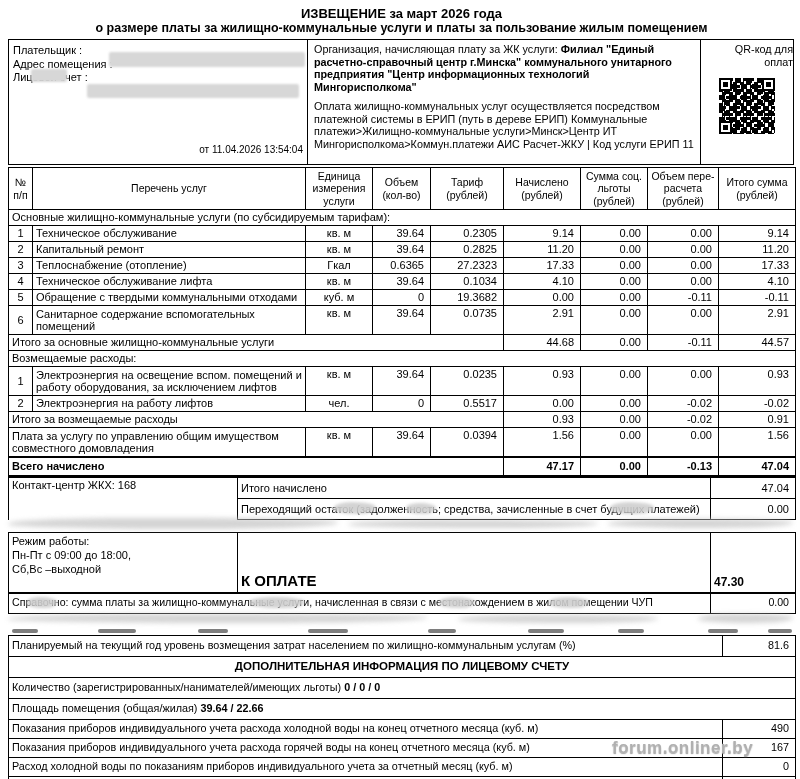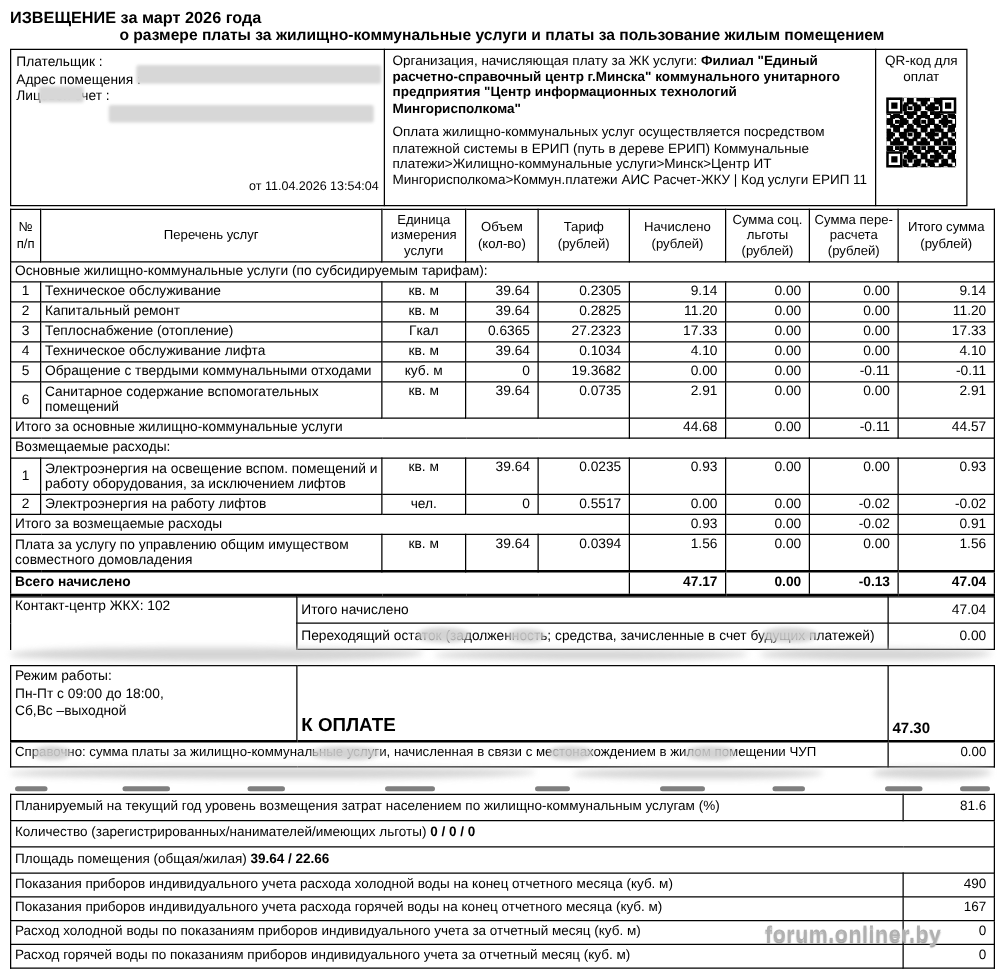--- a/index.html
+++ b/index.html
@@ -1,28 +1,28 @@
 <!DOCTYPE html>
 <html><head>
 <meta charset="utf-8">
 <style>
   html,body{margin:0;padding:0;background:#fff;}
   body{width:800px;height:779px;overflow:hidden;font-family:"Liberation Sans",sans-serif;color:#000;}
   .page{position:relative;width:800px;height:779px;background:#fff;}
   .content{position:absolute;left:8px;top:0;width:787px;}
-  .title1{margin-top:6px;text-align:left;font-weight:bold;font-size:13px;line-height:15px;}
+  .title1{margin-top:6px;text-align:center;font-weight:bold;font-size:13px;line-height:15px;}
   .title2{text-align:center;font-weight:bold;font-size:12.5px;line-height:15px;margin-bottom:3px;}
   
   .hboxes{display:flex;width:787px;height:126px;margin-top:2px;}
   .box{border:1px solid #000;box-sizing:border-box;background:#fff;}
   .box-payer{width:300px;position:relative;padding:4px 4px 2px 4px;font-size:11px;line-height:13.5px;}
   .box-org{width:394px;margin-left:-1px;padding:3px 6px;font-size:10.8px;line-height:12.7px;overflow:hidden;}
   .box-org p{margin:0;}
   .box-org p+p{margin-top:6px;}
-  .box-qr{width:74px;margin-left:-1px;text-align:center;font-size:10.8px;line-height:12.5px;padding-top:3px;}
+  .box-qr{width:94px;margin-left:-1px;text-align:right;font-size:10.8px;line-height:12.5px;padding-top:3px;}
   .stamp{position:absolute;right:4px;bottom:8px;font-size:10px;}
   .redact{position:absolute;background:#d7d7d7;filter:blur(1.2px);border-radius:2px;}
   
   .qrcode{width:56px;height:56px;margin:10px auto 0;position:relative;
     background-image:repeating-conic-gradient(#000 0 25%, #fff 0 50%),repeating-conic-gradient(#000 0 25%, #fff 0 50%);
     background-size:7px 7px,11px 11px;background-blend-mode:multiply;outline:2px solid #fff;}
   .finder{position:absolute;width:13px;height:13px;border:2px solid #000;background:#fff;box-sizing:border-box;}
   .finder::after{content:"";position:absolute;left:2px;top:2px;width:5px;height:5px;background:#000;}
   .f-tl{left:0;top:0;} .f-tr{right:0;top:0;} .f-bl{left:0;bottom:0;}
   
@@ -104,21 +104,21 @@
         </colgroup>
     <tbody>
           <tr style="height:42px;">
       <th>№ п/п</th>
       <th>Перечень услуг</th>
       <th>Единица измерения услуги</th>
       <th>Объем (кол-во)</th>
       <th>Тариф (рублей)</th>
       <th>Начислено (рублей)</th>
       <th>Сумма соц. льготы (рублей)</th>
-      <th>Сумма пере-расчета (рублей)</th>
+      <th>Объем пере-расчета (рублей)</th>
       <th>Итого сумма (рублей)</th>
     </tr>
     <tr class="h15">
             <td class="sec" colspan="9">Основные жилищно-коммунальные услуги (по субсидируемым тарифам):</td>
           </tr>
     <tr class="h15">
             <td class="c">1</td>
             <td class="l">Техническое обслуживание</td>
             <td class="c">кв. м</td>
             <td class="r">39.64</td>
@@ -243,21 +243,21 @@
       </table>
 
   <table class="totals">
     <colgroup>
           <col style="width:229px">
           <col style="width:473px">
           <col style="width:85px">
         </colgroup>
     <tbody>
           <tr>
-      <td class="l contact-cell" rowspan="2">Контакт-центр ЖКХ: 102</td>
+      <td class="l contact-cell" rowspan="2">Контакт-центр ЖКХ: 168</td>
       <td class="l">Итого начислено</td>
       <td class="r">47.04</td>
     </tr>
     <tr>
       <td class="l relcell"><span>Переходящий остаток (задолженность; средства, зачисленные в счет будущих платежей)</span>
         <i class="blob" style="left:96px;top:3px;width:42px;height:12px;"></i>
         <i class="blob" style="left:168px;top:4px;width:30px;height:11px;"></i>
         <i class="blob" style="left:372px;top:3px;width:44px;height:12px;"></i>
       </td>
       <td class="r">0.00</td>
@@ -320,20 +320,23 @@
   <table class="info">
     <colgroup>
           <col style="width:714px">
           <col style="width:73px">
         </colgroup>
     <tbody>
           <tr class="tallr">
       <td class="l">Планируемый на текущий год уровень возмещения затрат населением по жилищно-коммунальным услугам (%)</td>
       <td class="r">81.6</td>
     </tr>
+    <tr>
+            <td class="hdr" colspan="2">ДОПОЛНИТЕЛЬНАЯ ИНФОРМАЦИЯ ПО ЛИЦЕВОМУ СЧЕТУ</td>
+          </tr>
     <tr class="tallr">
             <td class="l" colspan="2"><span>Количество (зарегистрированных/нанимателей/имеющих льготы)</span> <b>0 / 0 / 0</b></td>
           </tr>
     <tr class="tallr">
             <td class="l" colspan="2"><span>Площадь помещения (общая/жилая)</span> <b>39.64 / 22.66</b></td>
           </tr>
     <tr>
             <td class="l">Показания приборов индивидуального учета расхода холодной воды на конец отчетного месяца (куб. м)</td>
             <td class="r">490</td>
           </tr>

